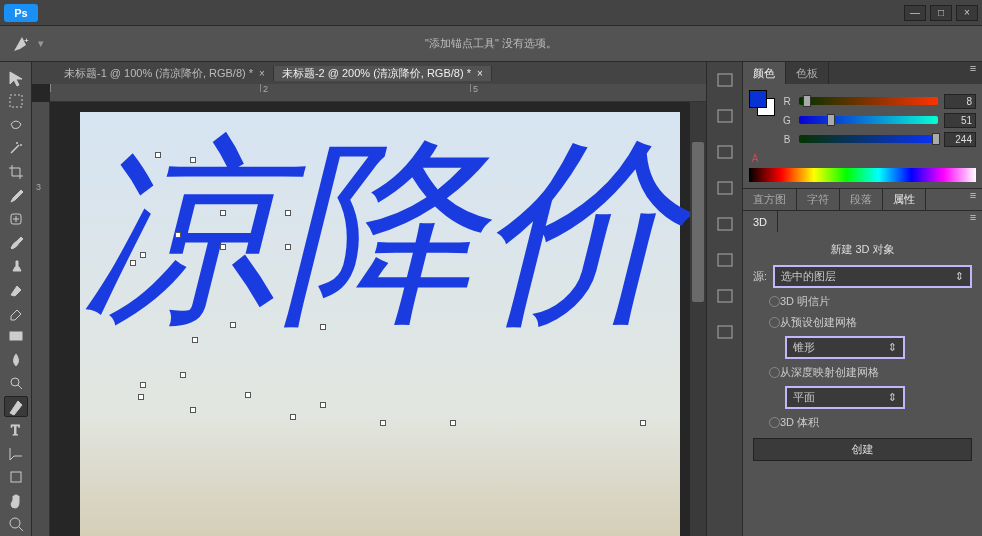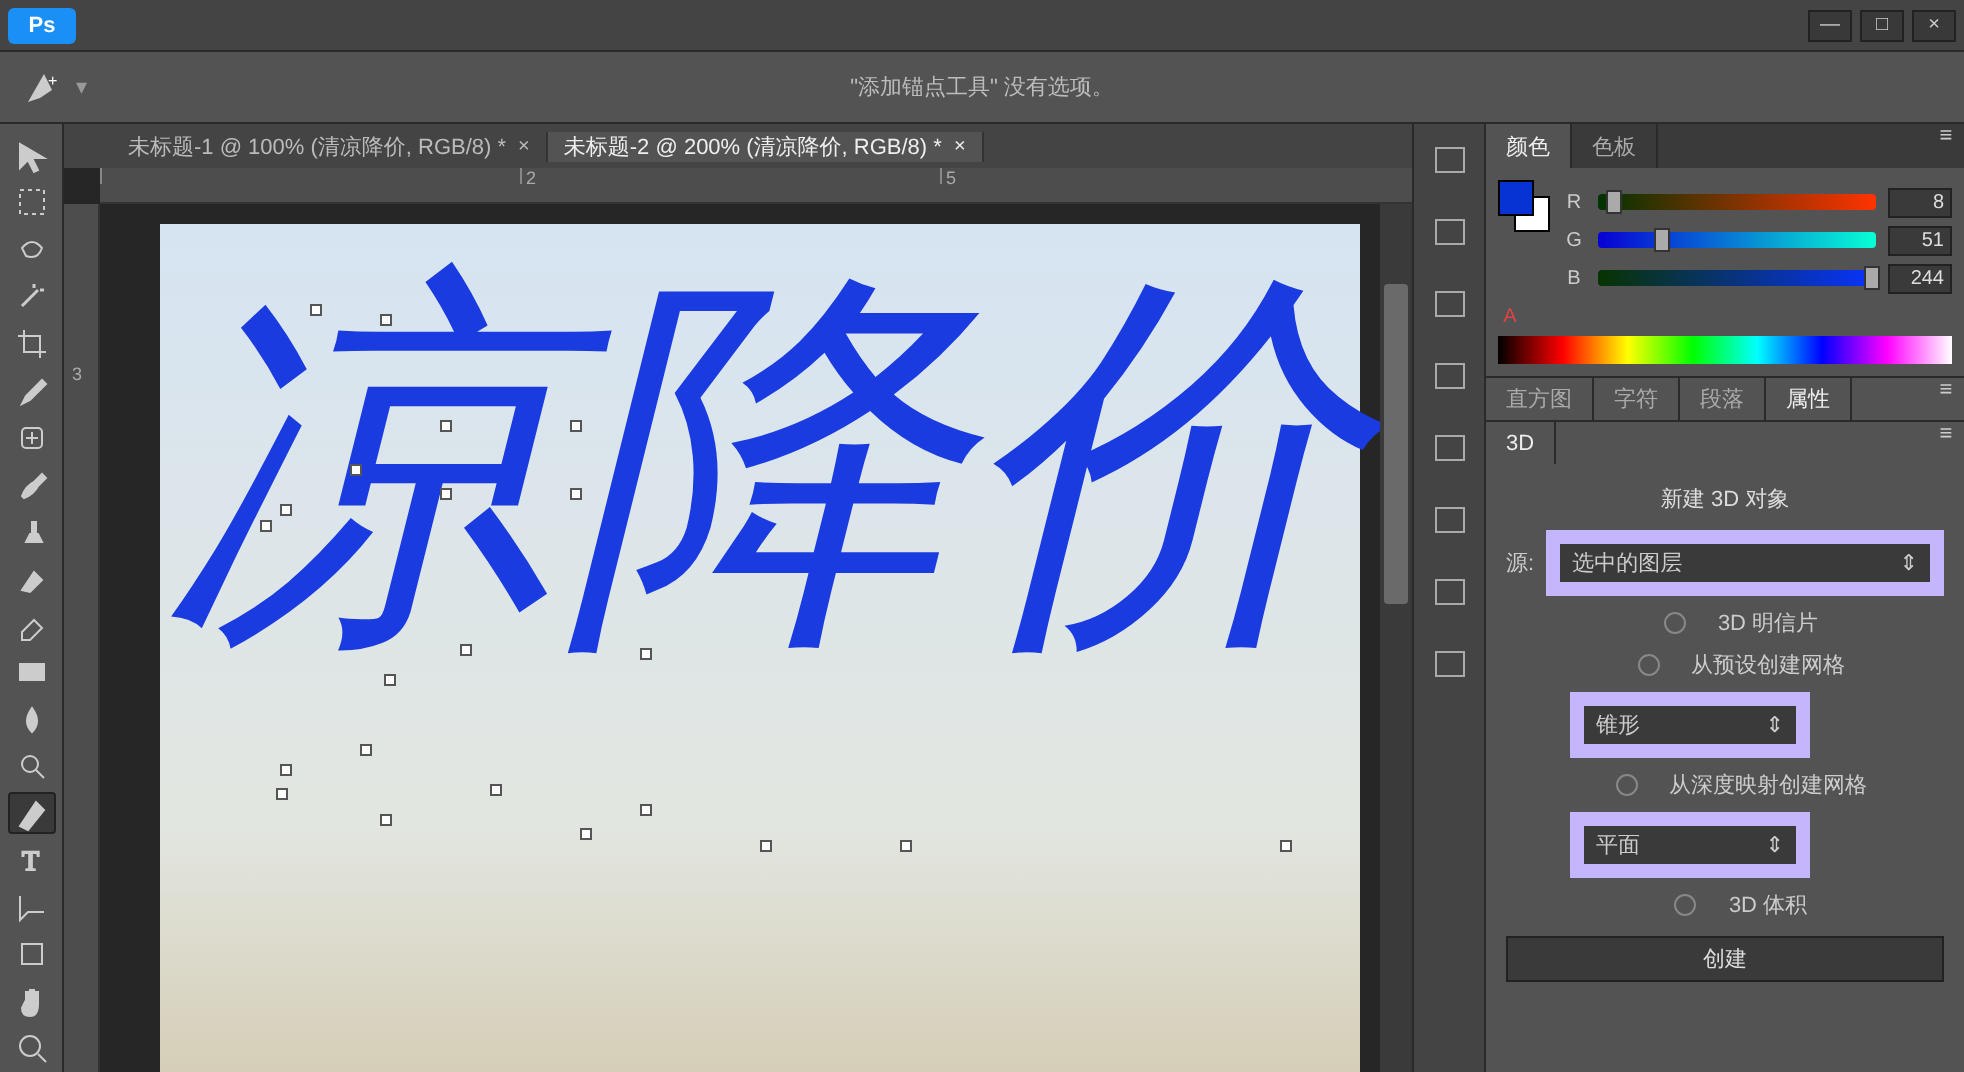--- a/index.html
+++ b/index.html
@@ -283,32 +283,31 @@
 }
 .field-row {
   display: flex;
   align-items: center;
   gap: 6px;
   margin: 6px 0;
 }
 .select {
   flex: 1;
   background: #3a3a3a;
-  border: 7px solid #c4b5fd;
+  border: 2px solid #c4b5fd;
   padding: 2px 6px;
   display: flex;
   justify-content: space-between;
   align-items: center;
 }
 .radio-row {
   display: flex;
   align-items: center;
-  gap: 16px;
+  gap: 0;
   margin: 6px 0 6px 16px;
-  justify-content: center;
 }
 .radio {
   width: 11px; height: 11px;
   border-radius: 50%;
   border: 1px solid #888;
   display: inline-block;
   position: relative;
 }
 .radio.checked::after {
   content: "";

